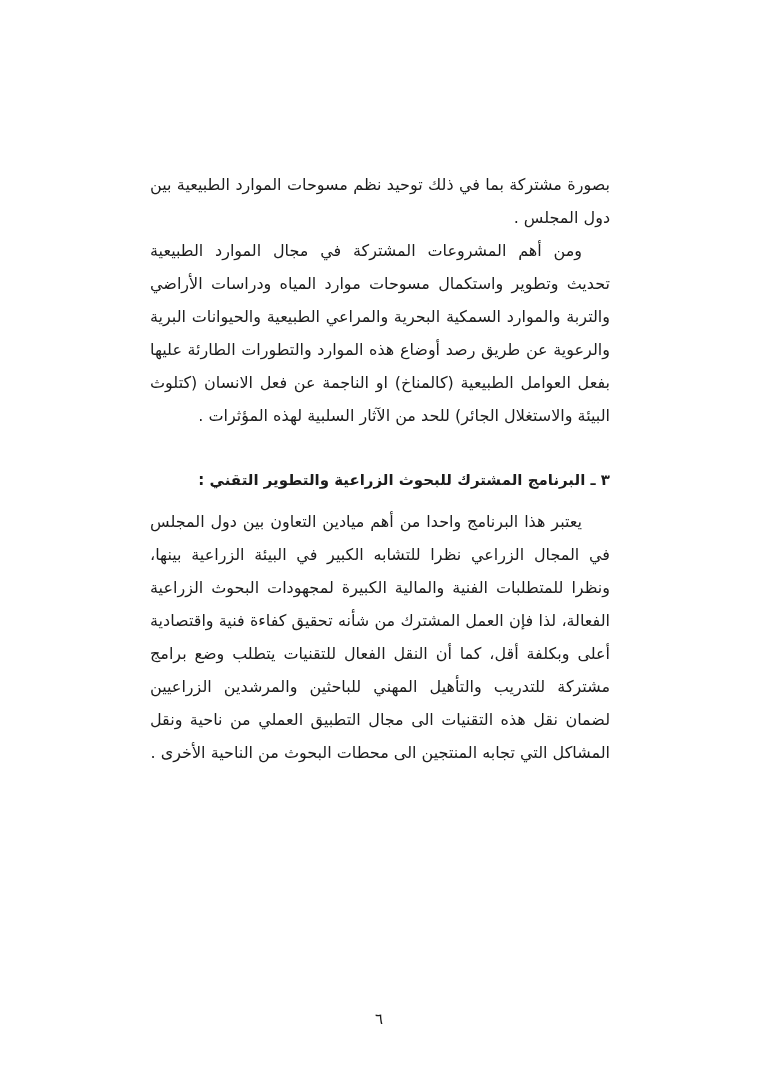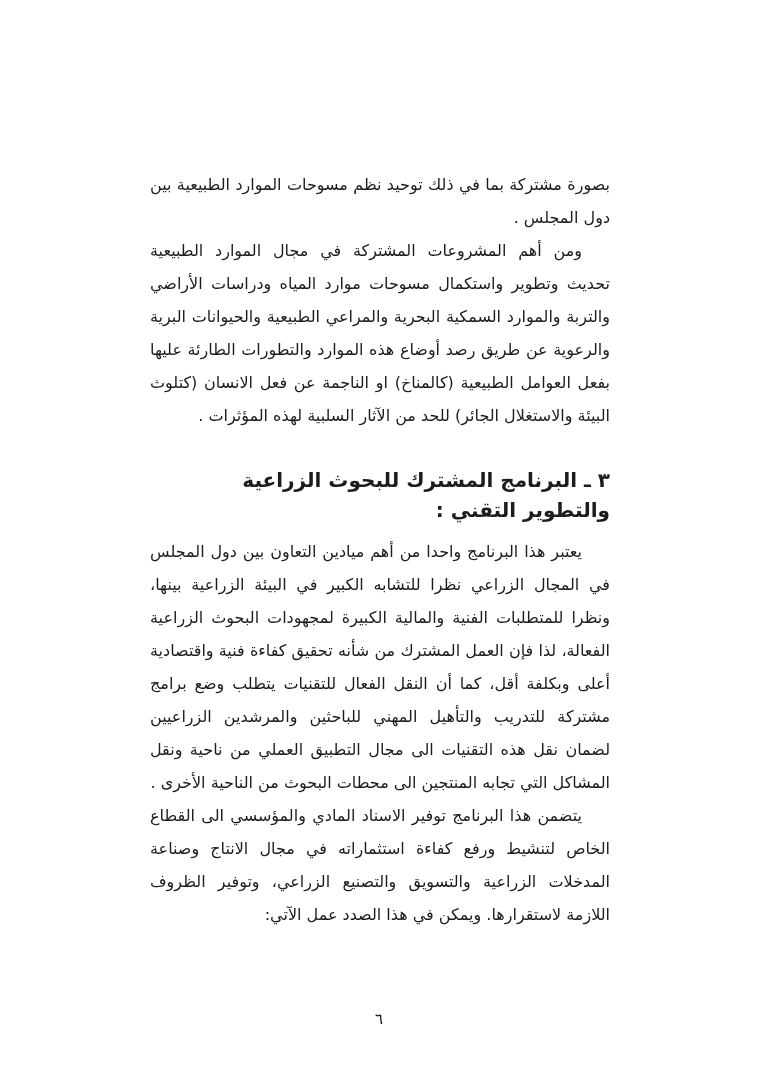--- a/index.html
+++ b/index.html
@@ -29,21 +29,21 @@
   .body-para {
     margin: 0;
     text-indent: 28px;
     text-align: justify;
   }
   .body-para.no-indent {
     text-indent: 0;
   }
   .section-heading {
     margin: 33px 0 10px 0;
-    font-size: 20px;
+    font-size: 15px;
     font-weight: bold;
     text-align: right;
     line-height: 30px;
   }
   .page-number {
     position: absolute;
     bottom: 50px;
     left: 0;
     width: 100%;
     text-align: center;
@@ -60,19 +60,18 @@
 
     <p class="body-para no-indent">بصورة مشتركة بما في ذلك توحيد نظم مسوحات الموارد الطبيعية بين دول المجلس .</p>
 
     <p class="body-para">ومن أهم المشروعات المشتركة في مجال الموارد الطبيعية تحديث وتطوير واستكمال مسوحات موارد المياه ودراسات الأراضي والتربة والموارد السمكية البحرية والمراعي الطبيعية والحيوانات البرية والرعوية عن طريق رصد أوضاع هذه الموارد والتطورات الطارئة عليها بفعل العوامل الطبيعية (كالمناخ) او الناجمة عن فعل الانسان (كتلوث البيئة والاستغلال الجائر) للحد من الآثار السلبية لهذه المؤثرات .</p>
 
     <h3 class="section-heading">٣ ـ البرنامج المشترك للبحوث الزراعية والتطوير التقني :</h3>
 
     <p class="body-para">يعتبر هذا البرنامج واحدا من أهم ميادين التعاون بين دول المجلس في المجال الزراعي نظرا للتشابه الكبير في البيئة الزراعية بينها، ونظرا للمتطلبات الفنية والمالية الكبيرة لمجهودات البحوث الزراعية الفعالة، لذا فإن العمل المشترك من شأنه تحقيق كفاءة فنية واقتصادية أعلى وبكلفة أقل، كما أن النقل الفعال للتقنيات يتطلب وضع برامج مشتركة للتدريب والتأهيل المهني للباحثين والمرشدين الزراعيين لضمان نقل هذه التقنيات الى مجال التطبيق العملي من ناحية ونقل المشاكل التي تجابه المنتجين الى محطات البحوث من الناحية الأخرى .</p>
 
 
-    <p class="body-para">يتضمن هذا البرنامج توفير الاسناد المادي والمؤسسي الى القطاع الخاص لتنشيط ورفع كفاءة استثماراته في مجال الانتاج وصناعة المدخلات الزراعية والتسويق والتصنيع الزراعي، وتوفير الظروف اللازمة لاستقرارها. ويمكن في هذا الصدد عمل الآتي:</p>
 
   </div>
 
   <div class="page-number">٦</div>
 
 </div>
 
 </body></html>

